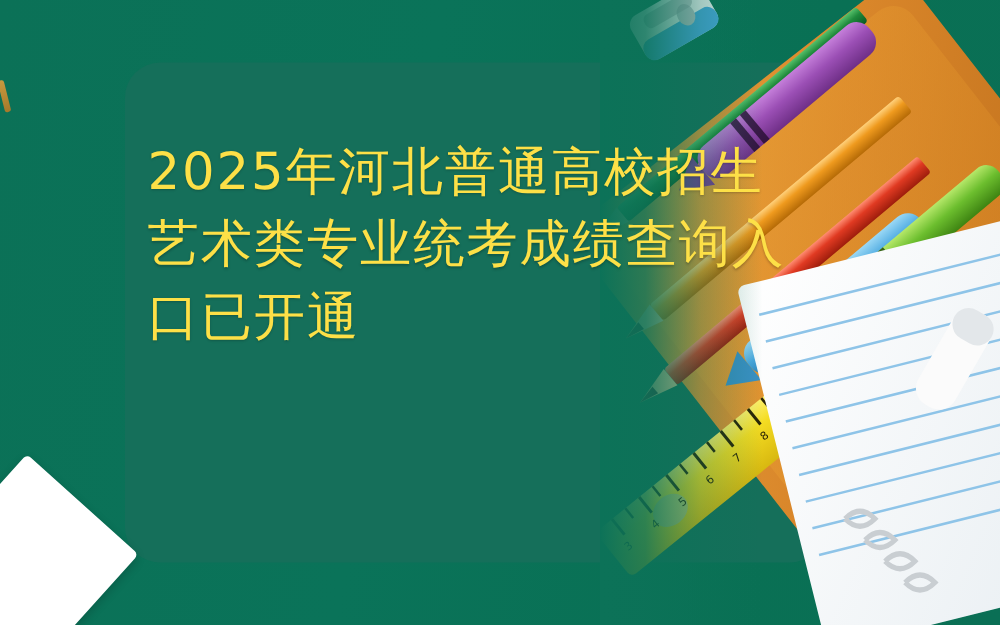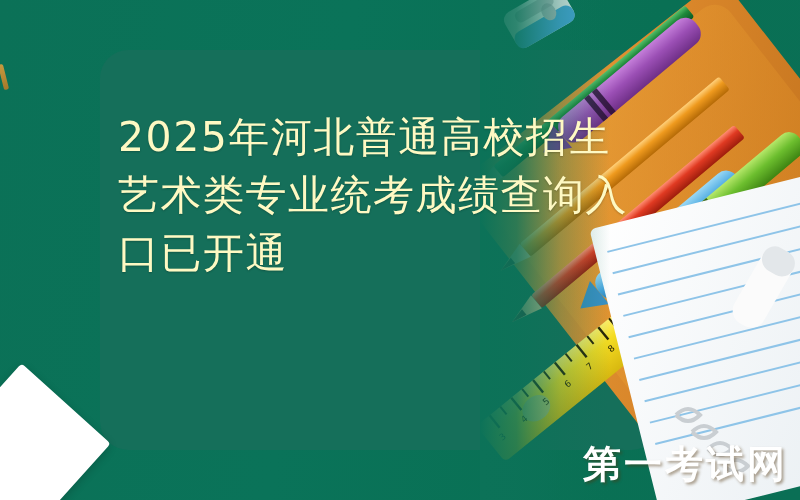--- a/index.html
+++ b/index.html
@@ -87,21 +87,21 @@
     opacity: 0.85;
     transform: rotate(-14deg);
   }
 
   
   #headline {
     position: absolute;
     left: 118px;
     top: 108px;
     width: 520px;
-    color: #fef9c3;
+    color: #fde047;
     font-family: "DejaVu Sans", "Liberation Sans", sans-serif;
     font-size: 41px;
     line-height: 58px;
     font-weight: 400;
     letter-spacing: 1.5px;
     text-shadow: 0 1px 2px rgba(0,0,0,0.22);
     word-break: break-all;
   }
 
   
@@ -311,15 +311,14 @@
 
       </g>
     </svg>
     <div id="illus-fade"></div>
   </div>
 
   <div id="paper-corner"></div>
 
   <div id="headline">2025年河北普通高校招生艺术类专业统考成绩查询入口已开通</div>
 
-  <div id="watermark">第一考试网</div>
 
 </div>
 
 </body></html>

